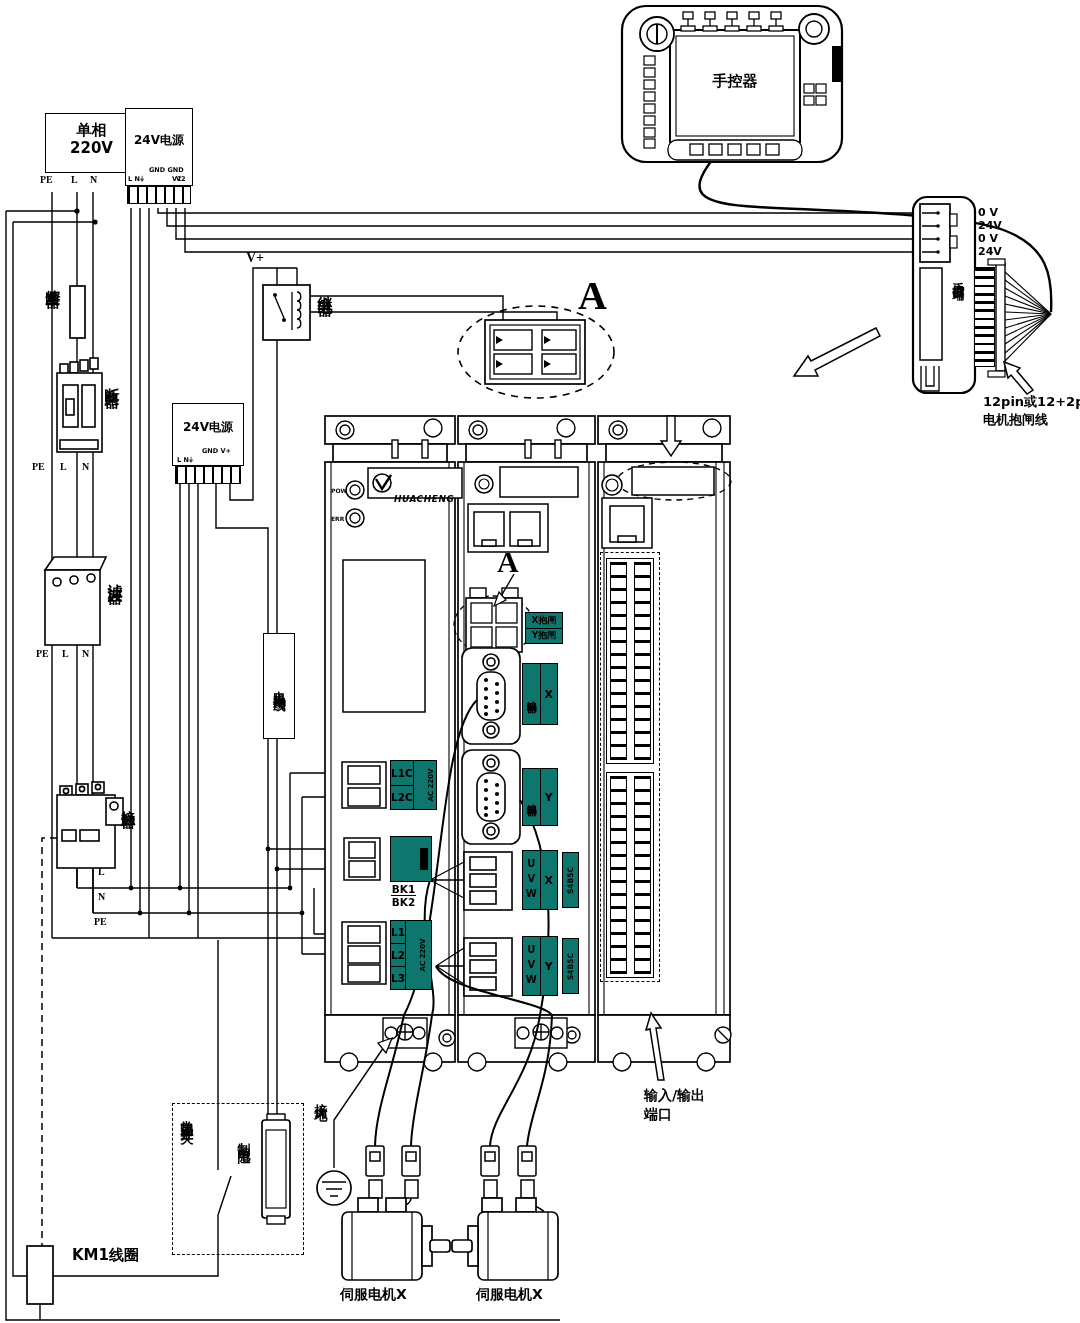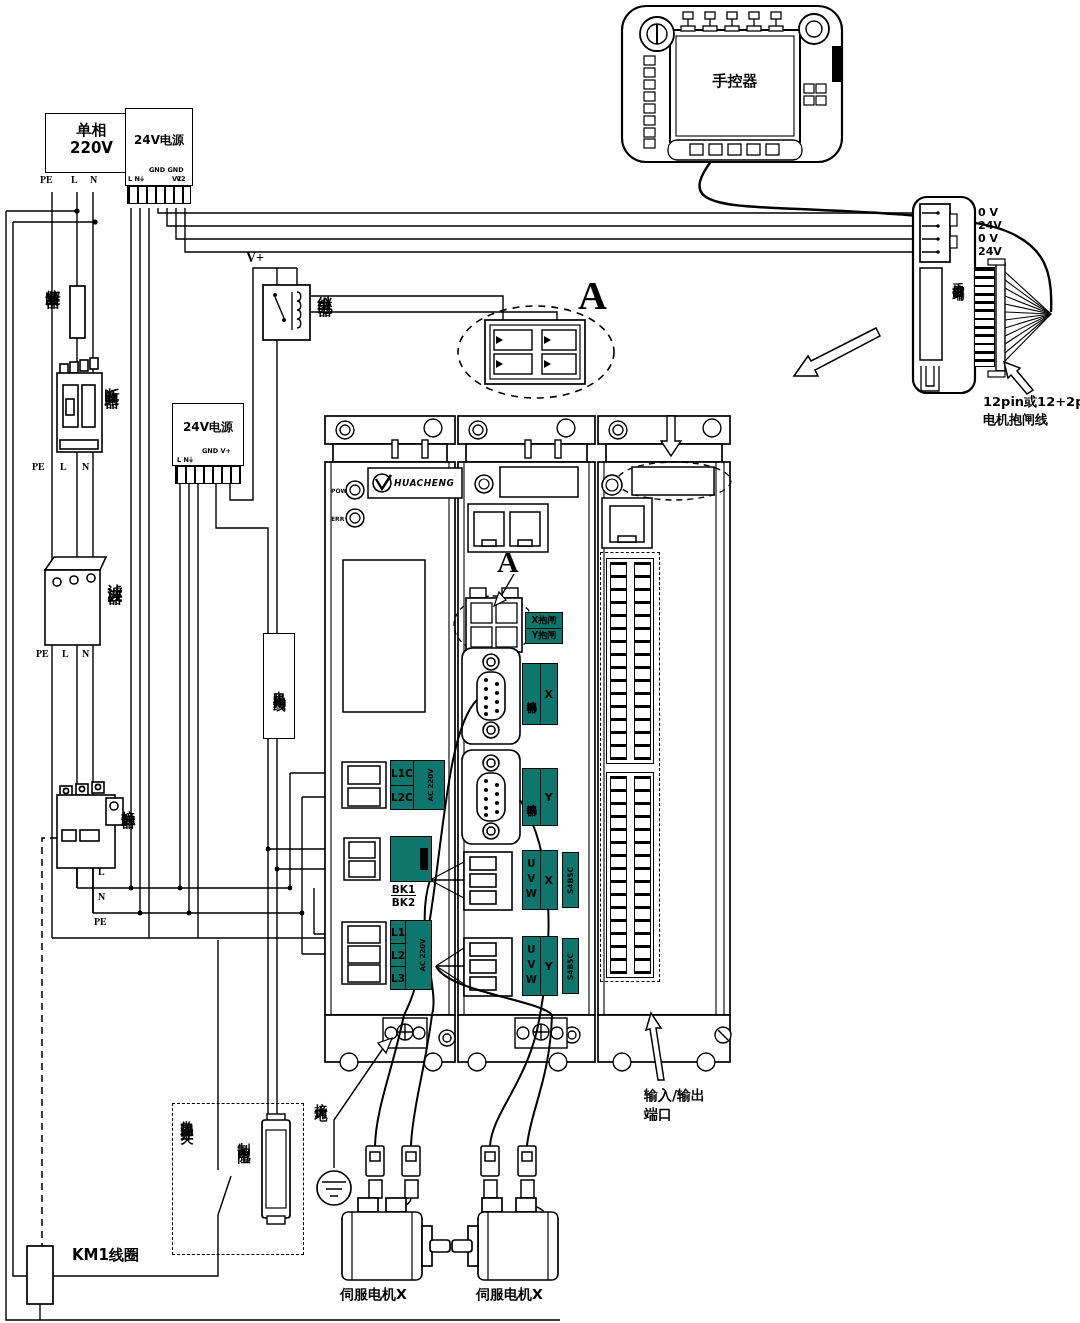--- a/index.html
+++ b/index.html
@@ -553,21 +553,21 @@
 
 <div class="lbl" style="left:978px;top:206px;font-size:11px;">0 V</div>
 <div class="lbl" style="left:978px;top:219px;font-size:11px;">24V</div>
 <div class="lbl" style="left:978px;top:232px;font-size:11px;">0 V</div>
 <div class="lbl" style="left:978px;top:245px;font-size:11px;">24V</div>
 <div class="lbl vtx" style="left:951px;top:272px;font-size:12px;letter-spacing:2px;">手控器端口</div>
 <div class="pin12" style="left:974px;top:267px;width:21px;height:100px;"></div>
 <div class="lbl" style="left:983px;top:394px;font-size:13px;">12pin或12+2pin</div>
 <div class="lbl" style="left:983px;top:412px;font-size:13px;">电机抱闸线</div>
 
-<div class="lbl" style="left:394px;top:478px;font-size:9px;font-style:italic;letter-spacing:0.5px;">HUACHENG</div>
+<div class="lbl" style="left:394px;top:494px;font-size:9px;font-style:italic;letter-spacing:0.5px;">HUACHENG</div>
 <div class="lbl" style="left:331px;top:487px;font-size:6px;">POW</div>
 <div class="lbl" style="left:331px;top:515px;font-size:6px;">ERR</div>
 <div class="lbl serif" style="left:497px;top:544px;font-size:30px;">A</div>
 
 <div class="gridbox" style="left:525px;top:612px;width:38px;height:32px;flex-direction:column;">
   <div class="gcell" style="font-size:9px;border-bottom:1.2px solid #000;">X抱闸</div>
   <div class="gcell" style="font-size:9px;">Y抱闸</div>
 </div>
 
 <div class="gridbox" style="left:522px;top:663px;width:36px;height:62px;">
@@ -596,21 +596,21 @@
 <div class="gridbox" style="left:522px;top:936px;width:36px;height:60px;">
   <div class="gcell" style="width:18px;border-right:1.2px solid #000;">
     <span class="vtx" style="font-size:10px;letter-spacing:4px;font-weight:bold;">UVW</span>
   </div>
   <div class="gcell" style="flex:1;font-size:11px;">Y</div>
 </div>
 <div class="gridbox center" style="left:562px;top:938px;width:17px;height:56px;">
   <span class="rot90" style="font-size:7.5px;">S4B5C</span>
 </div>
 
-<div class="gridbox" style="left:390px;top:760px;width:55px;height:50px;">
+<div class="gridbox" style="left:390px;top:760px;width:47px;height:50px;">
   <div class="gcol" style="width:26px;border-right:1.2px solid #000;">
     <div class="gcell" style="font-size:10.5px;border-bottom:1.2px solid #000;">L1C</div>
     <div class="gcell" style="font-size:10.5px;">L2C</div>
   </div>
   <div class="gcell" style="flex:1;">
         <span class="rot90" style="font-size:7px;">AC 220V</span>
       </div>
 </div>
 <div class="gridbox" style="left:390px;top:836px;width:42px;height:46px;">
   <div class="gcol" style="width:26px;border-right:1.2px solid #000;margin-top:46px;">

